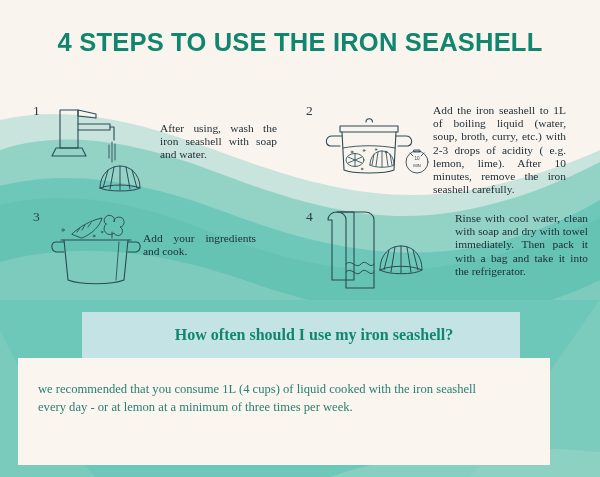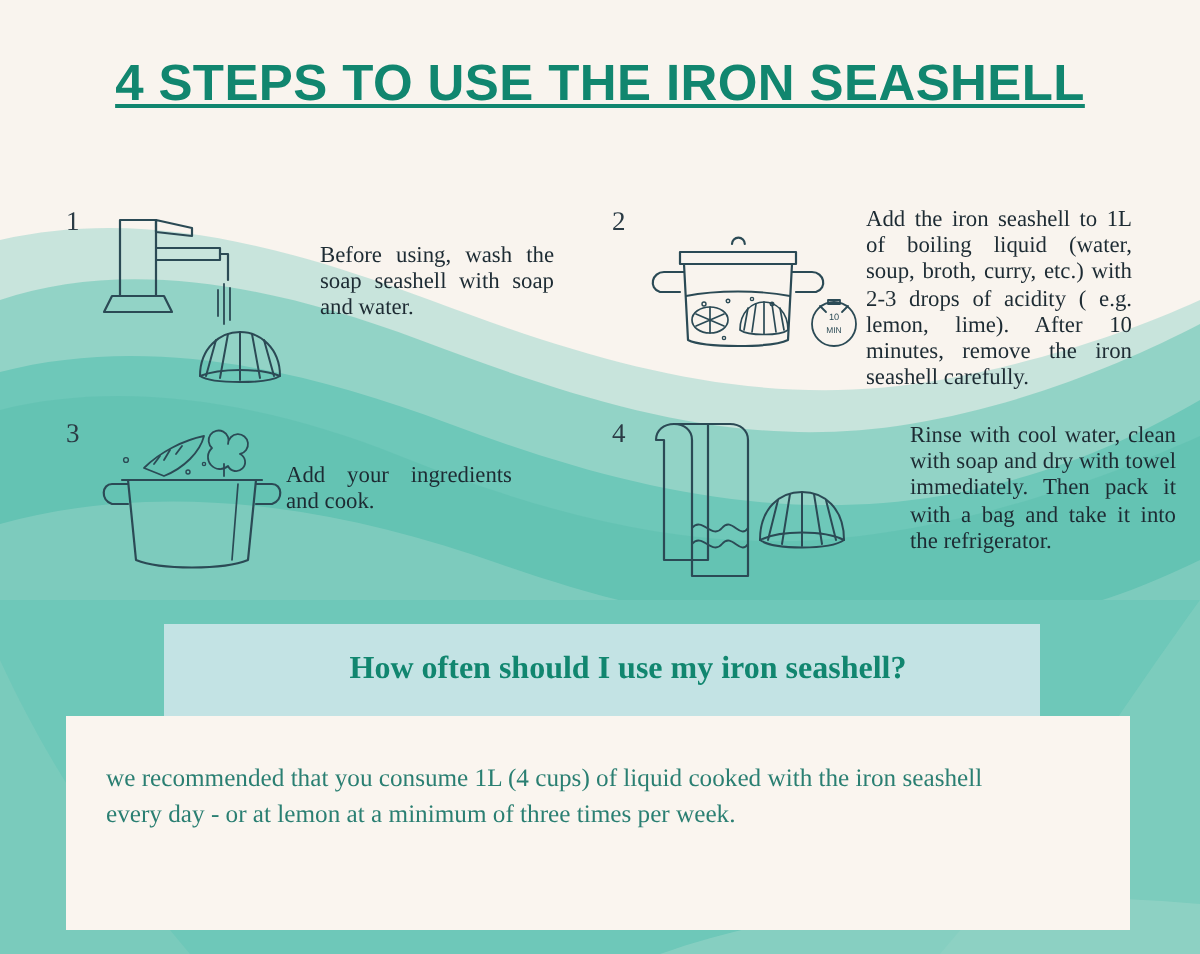--- a/index.html
+++ b/index.html
@@ -17,21 +17,20 @@
 
   
   .title{
     position:absolute;left:0;top:28px;width:600px;
     text-align:center;
     font-family:"Liberation Sans",sans-serif;
     font-weight:bold;
     font-size:25.5px;
     letter-spacing:.2px;
     color:#11866f;
-    text-decoration:underline;
   }
 
   
   .step{position:absolute;}
   .step-num{
     position:absolute;
     font-family:"Liberation Serif",serif;
     font-size:13.5px;
     color:#2b3b45;
   }
@@ -54,21 +53,21 @@
   .banner-text{
     position:absolute;left:0;top:0;width:464px;height:46px;
     display:flex;align-items:center;justify-content:center;
     font-family:"Liberation Serif",serif;
     font-weight:bold;font-size:16px;
     color:#11866f;
   }
 
   
   .panel{
-    position:absolute;left:33px;top:358px;width:532px;height:107px;
+    position:absolute;left:18px;top:358px;width:532px;height:107px;
     background:#faf5ef;
   }
   .panel-text{
     position:absolute;left:20px;top:23px;width:500px;
     font-family:"Liberation Serif",serif;
     font-size:12.6px;
     line-height:17.6px;
     color:#2a7f72;
   }
   .panel-text div{white-space:nowrap;}
@@ -140,21 +139,21 @@
           <path d="M72,66 L72,90"></path>
           <path d="M66,67 L62,89"></path>
           <path d="M60,70 L55,88"></path>
           <path d="M78,67 L82,89"></path>
           <path d="M84,70 L89,88"></path>
           <path d="M52,88 C62,84 82,84 92,88"></path>
         </g>
       </g>
     </svg>
 
-    <div class="step-text" style="left:160px;top:122px;width:117px;">Before using, wash the soap seashell with soap and water.</div>
+    <div class="step-text" style="left:160px;top:122px;width:117px;">After using, wash the iron seashell with soap and water.</div>
   </div>
 
   <div class="step">
     <div class="step-num" style="left:306px;top:103px;">2</div>
 
     <svg class="art" style="left:318px;top:112px;" width="115" height="70" viewBox="0 0 115 70" xmlns="http://www.w3.org/2000/svg">
       <g fill="none" stroke="#2b4a55" stroke-width="1.1" stroke-linejoin="round" stroke-linecap="round">
 
         <g>
           <path d="M22,14 L80,14 L80,20 L22,20 Z"></path>

